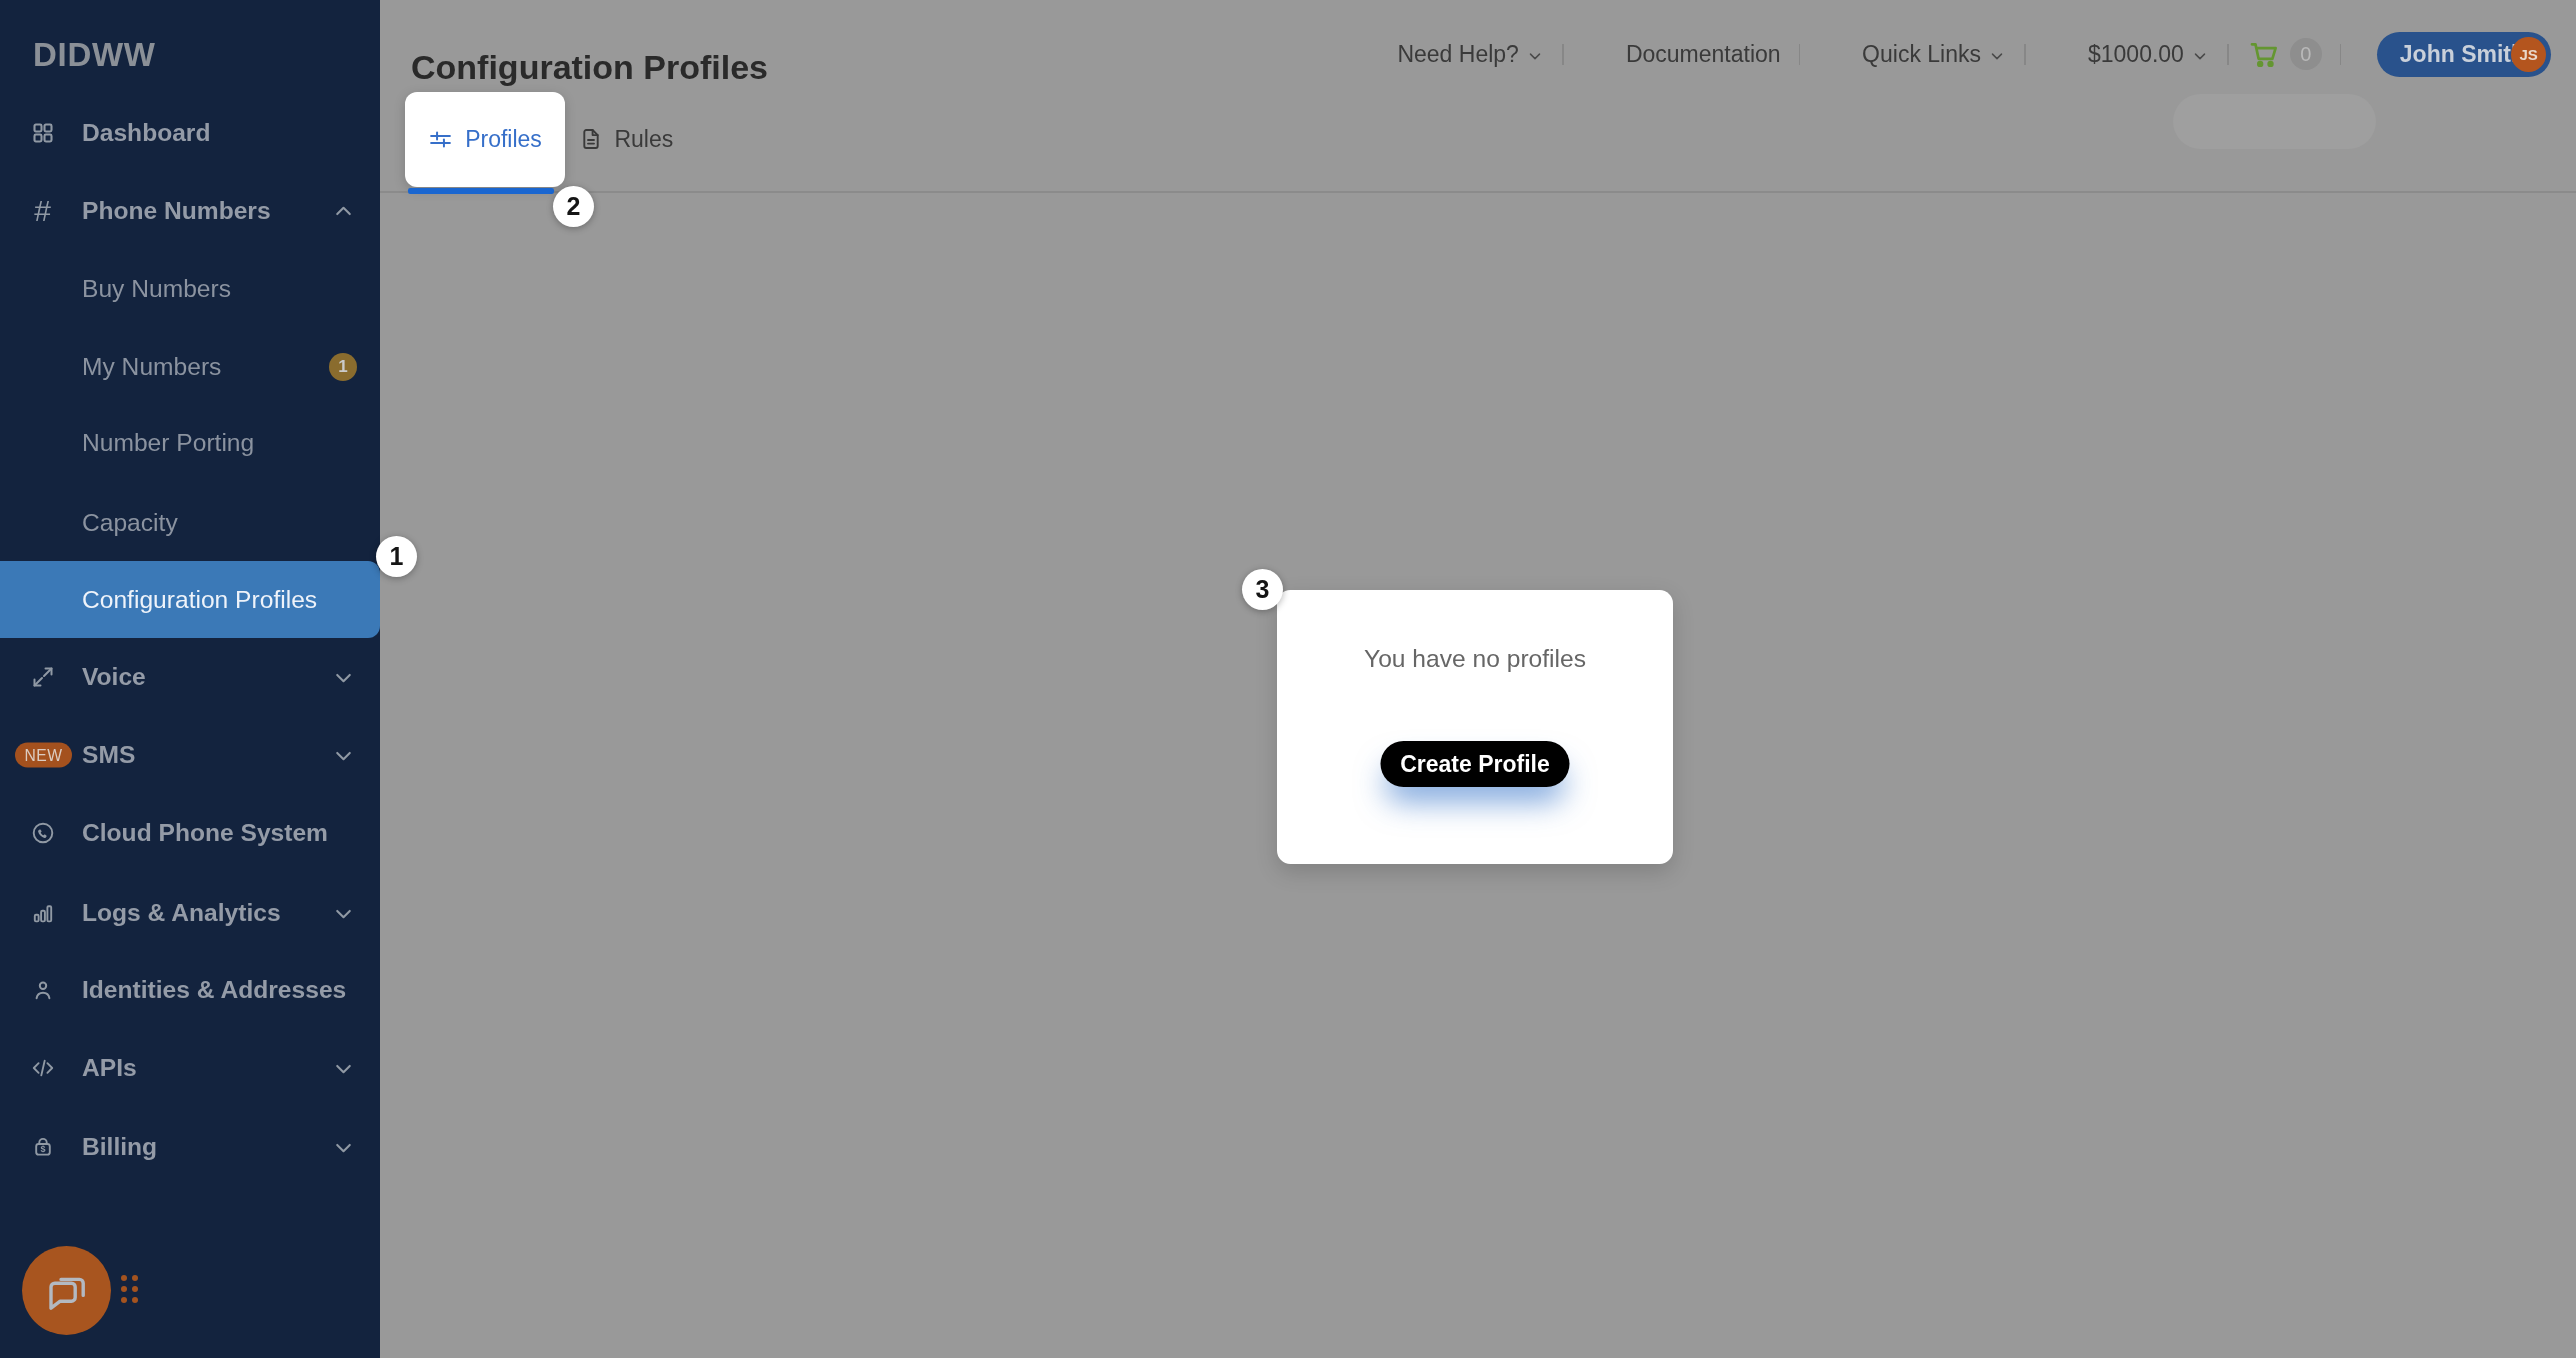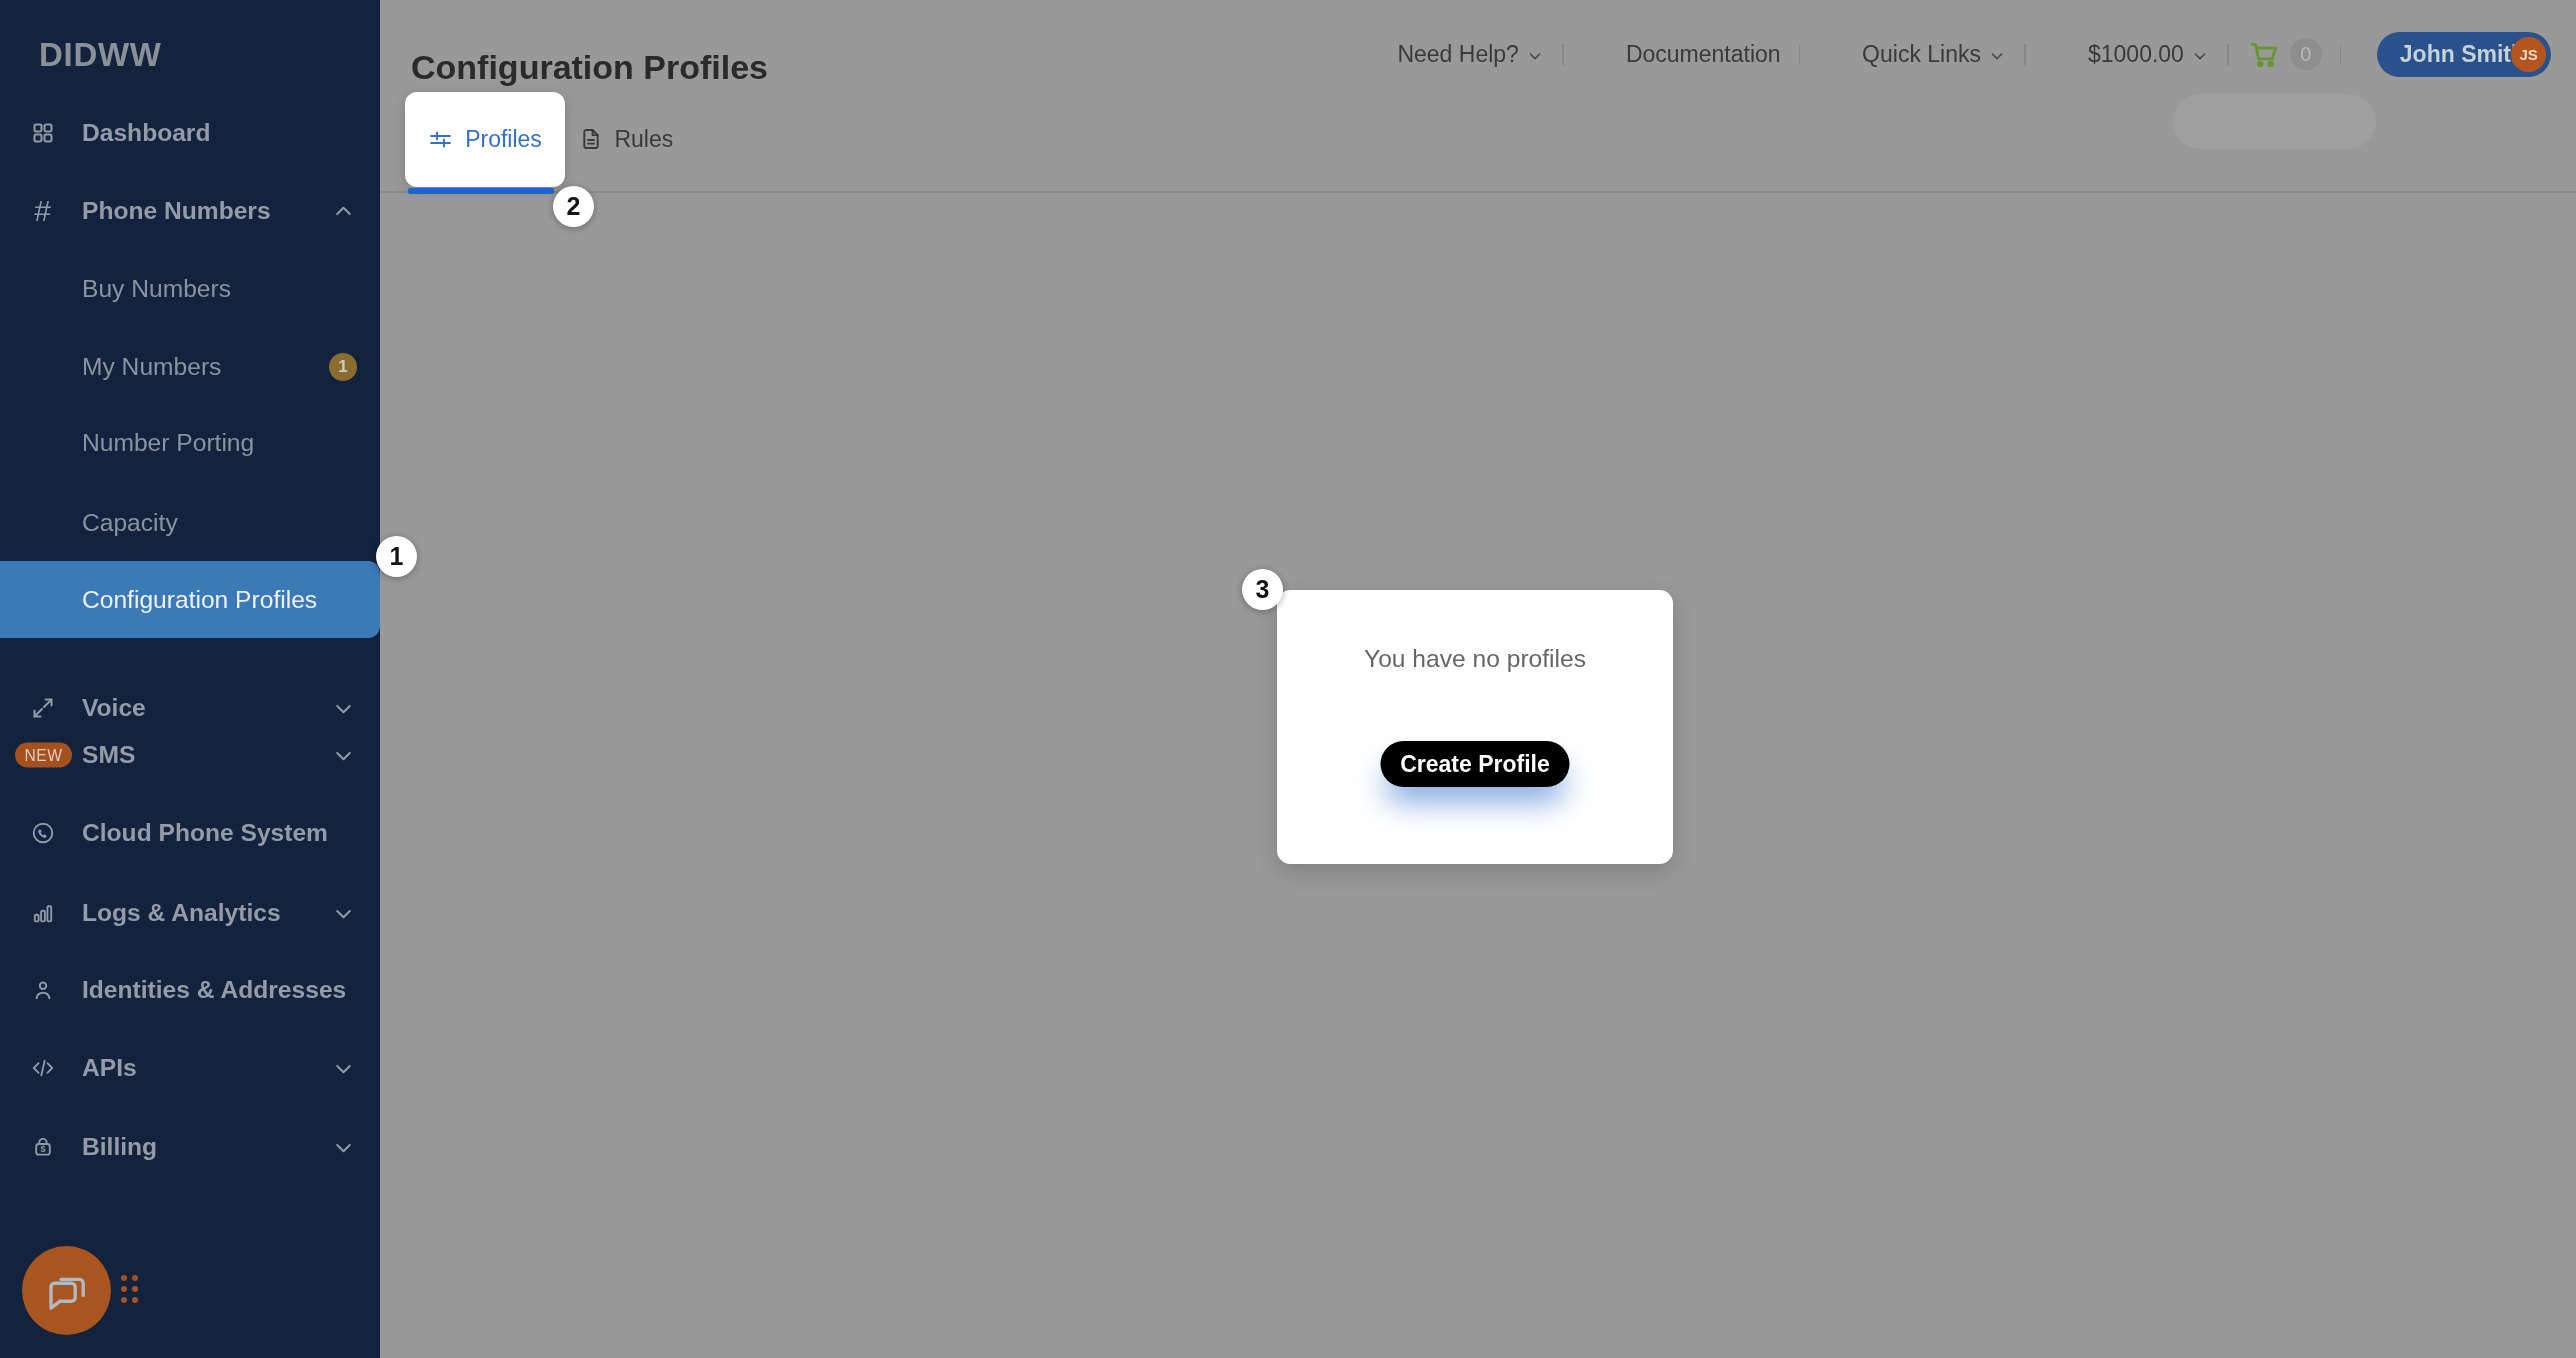--- a/index.html
+++ b/index.html
@@ -2,21 +2,21 @@
 <html style="font-size:12px"><head>
 <meta charset="utf-8">
 <style>
   * { margin:0; padding:0; box-sizing:border-box; }
   html,body { width:2576px; height:1358px; overflow:hidden; }
   body { font-family:"Liberation Sans","DejaVu Sans",sans-serif; background:#999999; }
   .app { position:relative; width:2576px; height:1358px; background:#999999; }
 
   
   .sidebar { position:absolute; left:0; top:0; width:380px; height:1358px; background:#13233e; z-index:2; }
-  .logo { position:absolute; left:33px; top:36px; font-size:33px; font-weight:800; letter-spacing:0.7px; color:#8b9097;margin-left:6px; }
+  .logo { position:absolute; left:33px; top:36px; font-size:33px; font-weight:800; letter-spacing:0.7px; color:#8b9097; }
   .nav-item { position:absolute; left:0; width:380px; height:48px; display:flex; align-items:center; color:#949ba7; font-size:24.6px; font-weight:600; cursor:pointer; }
   .nav-item .ico { position:absolute; left:30px; width:25px; height:25px; display:flex; align-items:center; justify-content:center; color:#9099a4; }
   .nav-item .lbl { position:absolute; left:82px; white-space:nowrap; }
   .nav-item .chev { position:absolute; left:331px; width:25px; height:25px; color:#9099a4; }
   .nav-sub { font-weight:400; color:#8b93a0; }
   .nav-active { top:561px; height:77px; background:#3b79b7; border-radius:0 12px 12px 0; color:#eef3fa; font-weight:400; z-index:6; }
   .hash-glyph { font-size:30px; font-weight:400; color:#9099a4; line-height:1; }
   .count-badge { position:absolute; left:329px; top:50%; transform:translateY(-50%); width:28px; height:28px; border-radius:50%; background:#8a6c2e; color:#cbcbcb; font-size:17px; font-weight:600; display:flex; align-items:center; justify-content:center; }
   .new-badge { position:absolute; left:15px; top:50%; transform:translateY(-50%); width:57px; height:25px; border-radius:12.7px; background:#a4511e; color:#dcccc1; font-size:15.7px; font-weight:400; display:flex; align-items:center; justify-content:center; letter-spacing:0.4px; }
 
@@ -102,21 +102,21 @@
       <span class="lbl">Number Porting</span>
     </div>
     <div class="nav-item nav-sub" style="top:499px">
       <span class="lbl">Capacity</span>
     </div>
 
     <div class="nav-item nav-active">
       <span class="lbl">Configuration Profiles</span>
     </div>
 
-    <div class="nav-item" style="top:684px">
+    <div class="nav-item" style="top:653px">
       <span class="ico">
         <svg width="24" height="24" viewBox="0 0 24 24" fill="none" stroke="currentColor" stroke-width="2" stroke-linecap="round" stroke-linejoin="round">
             <path d="M14.5 3.5h6v6"></path>
             <path d="M20.5 3.5l-7.5 7.5"></path>
             <path d="M9.5 20.5h-6v-6"></path>
             <path d="M3.5 20.5L11 13"></path>
           </svg>
       </span>
       <span class="lbl">Voice</span>
       <span class="chev">

